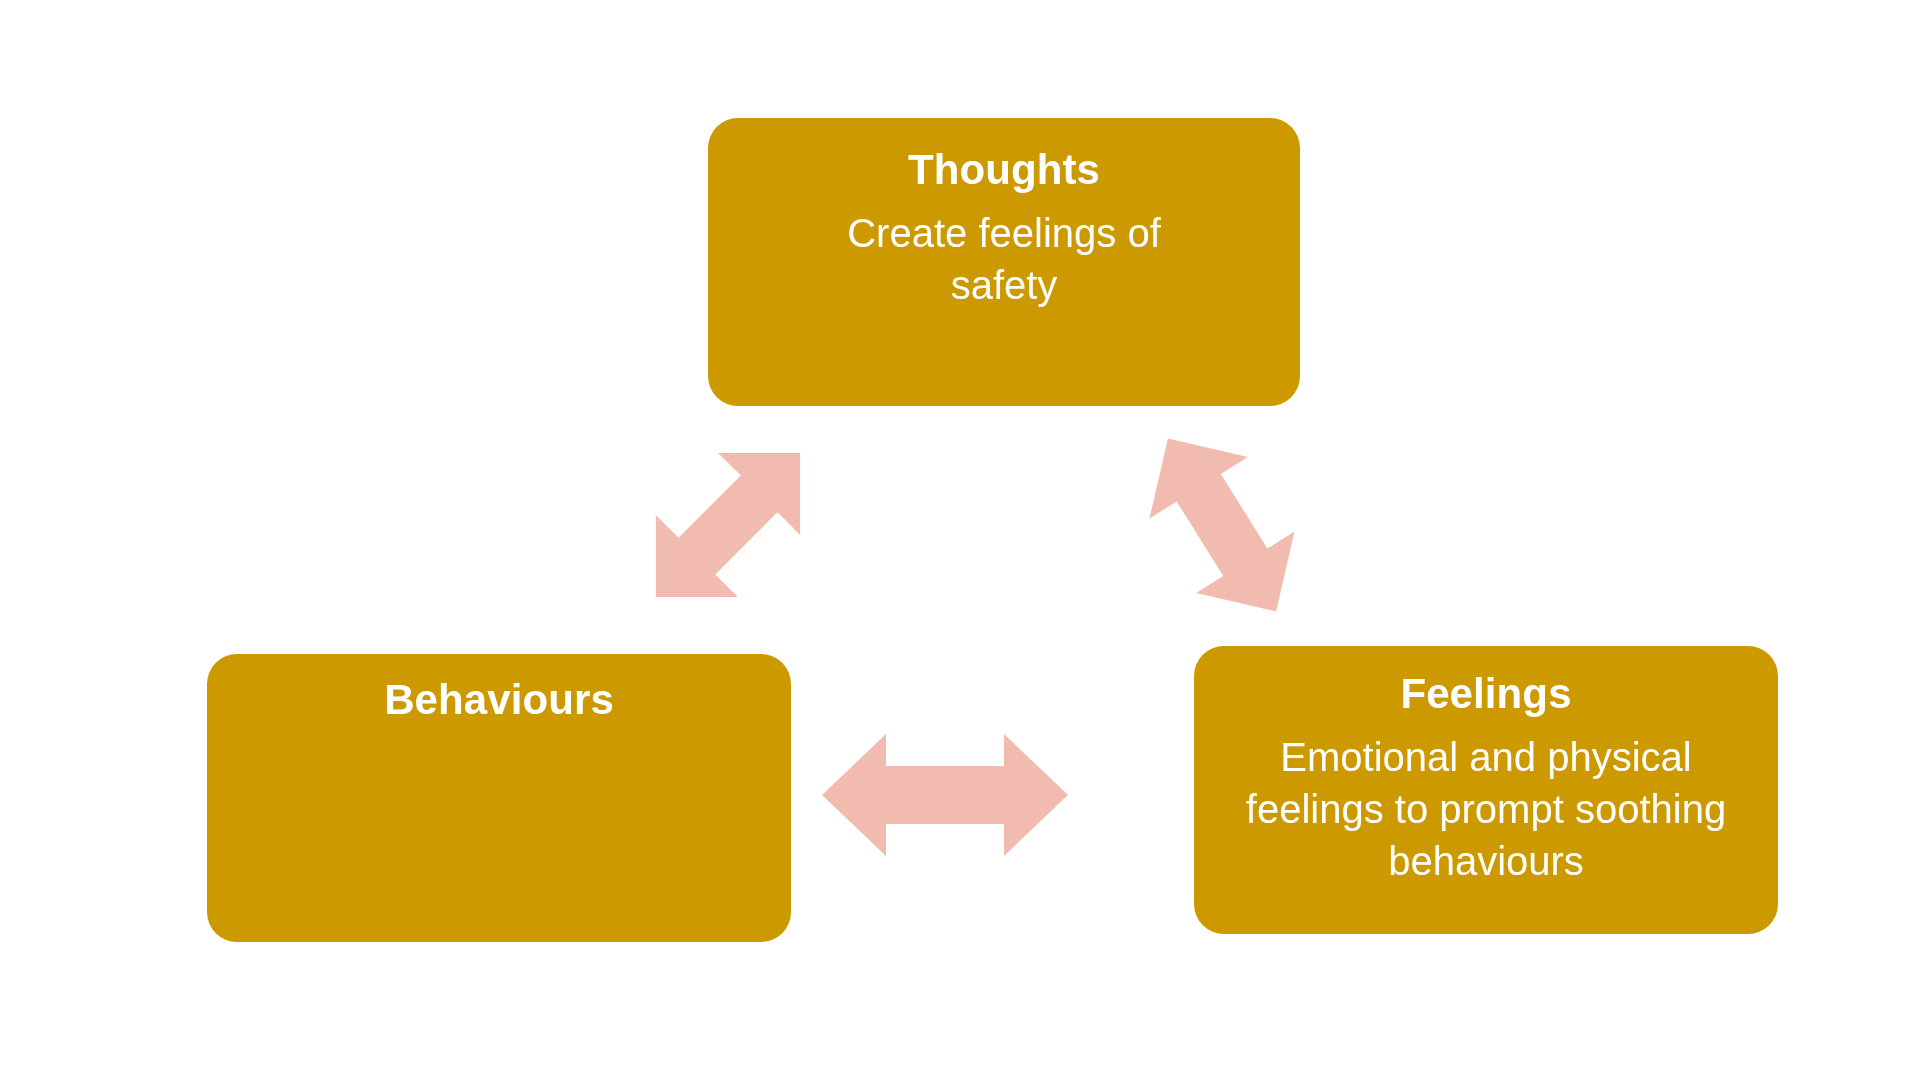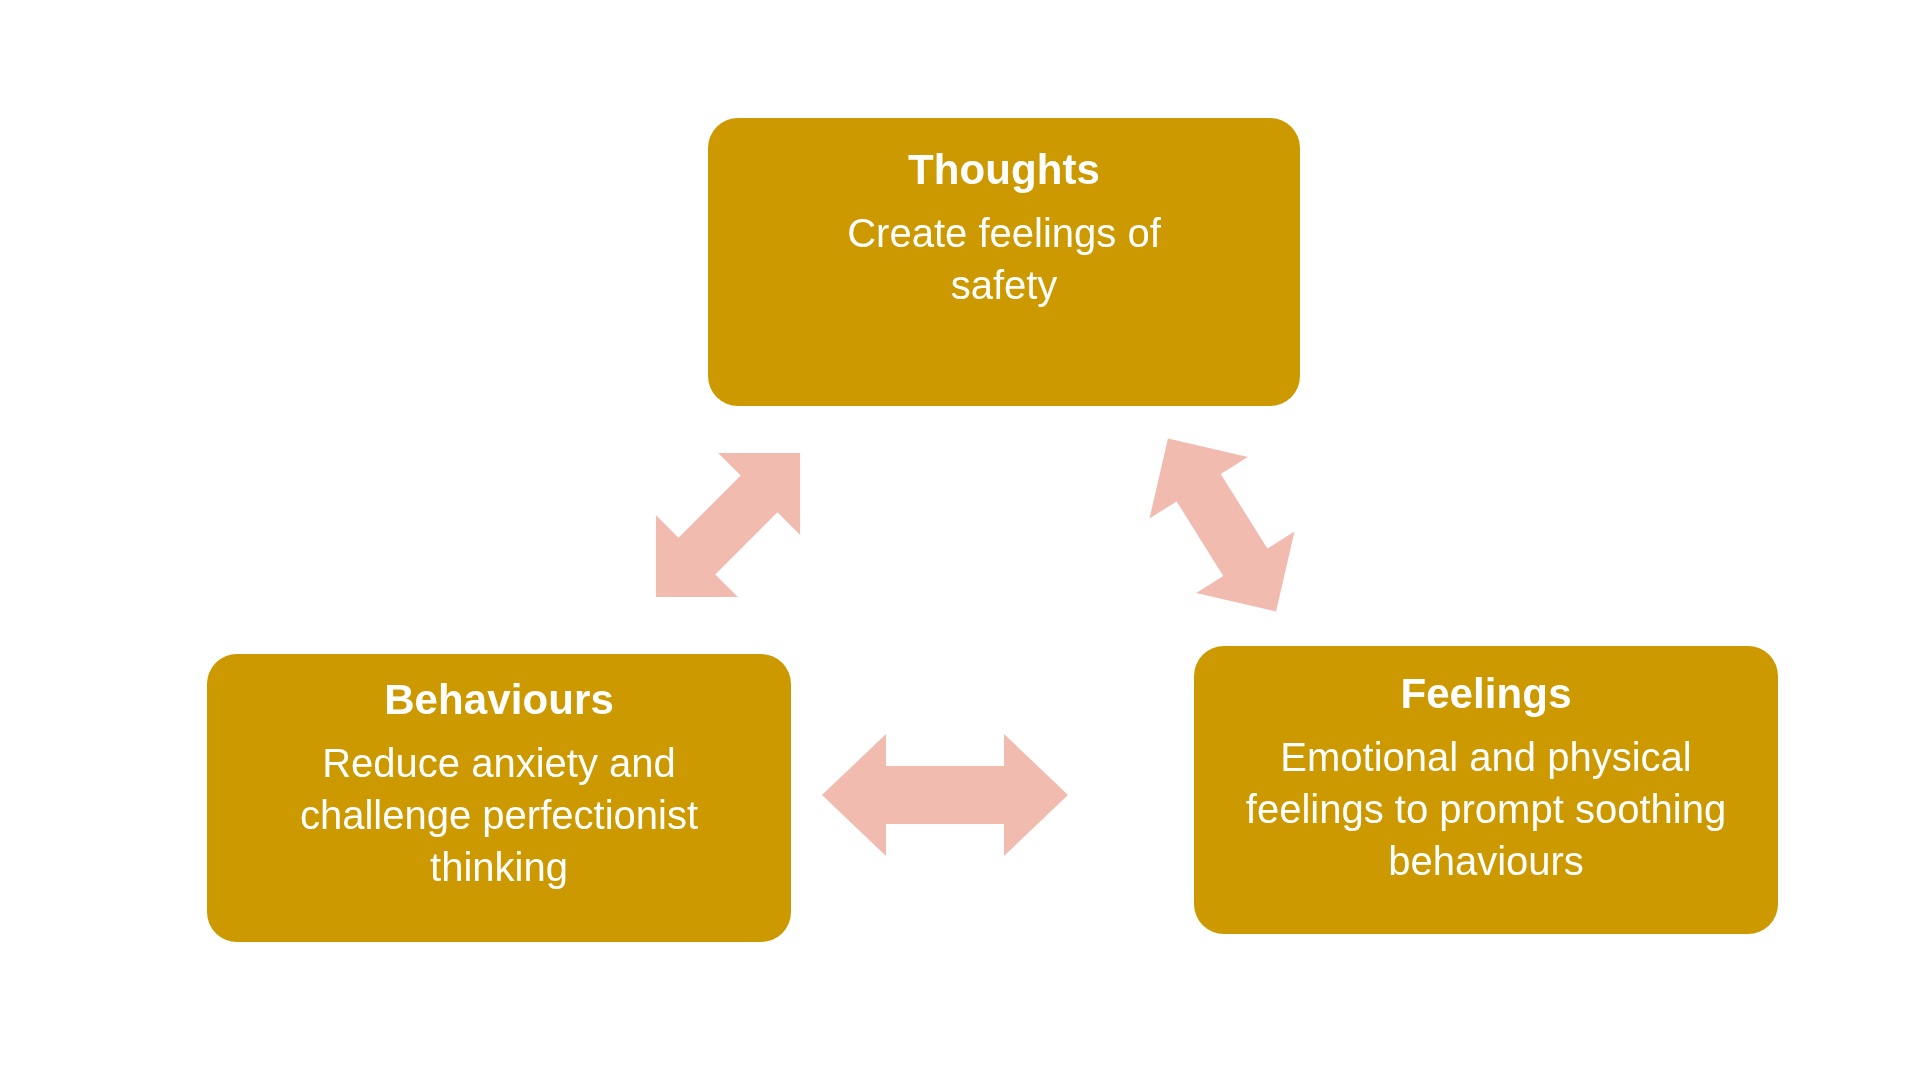--- a/index.html
+++ b/index.html
@@ -117,21 +117,20 @@
 
 <div id="diagram-canvas">
 
   <div class="node-box" id="node-thoughts">
     <div class="node-title">Thoughts</div>
     <div class="node-desc">Create feelings of safety</div>
   </div>
 
   <div class="node-box" id="node-behaviours">
     <div class="node-title">Behaviours</div>
-    <div class="node-desc">Reduce anxiety and challenge perfectionist thinking</div>
   </div>
 
   <div class="node-box" id="node-feelings">
     <div class="node-title">Feelings</div>
     <div class="node-desc">Emotional and physical feelings to prompt soothing behaviours</div>
   </div>
 
   <div class="arrow" id="arrow-thoughts-behaviours">
     <svg width="220" height="220" viewBox="0 0 220 220">
       <g transform="rotate(-45 110 110)">

